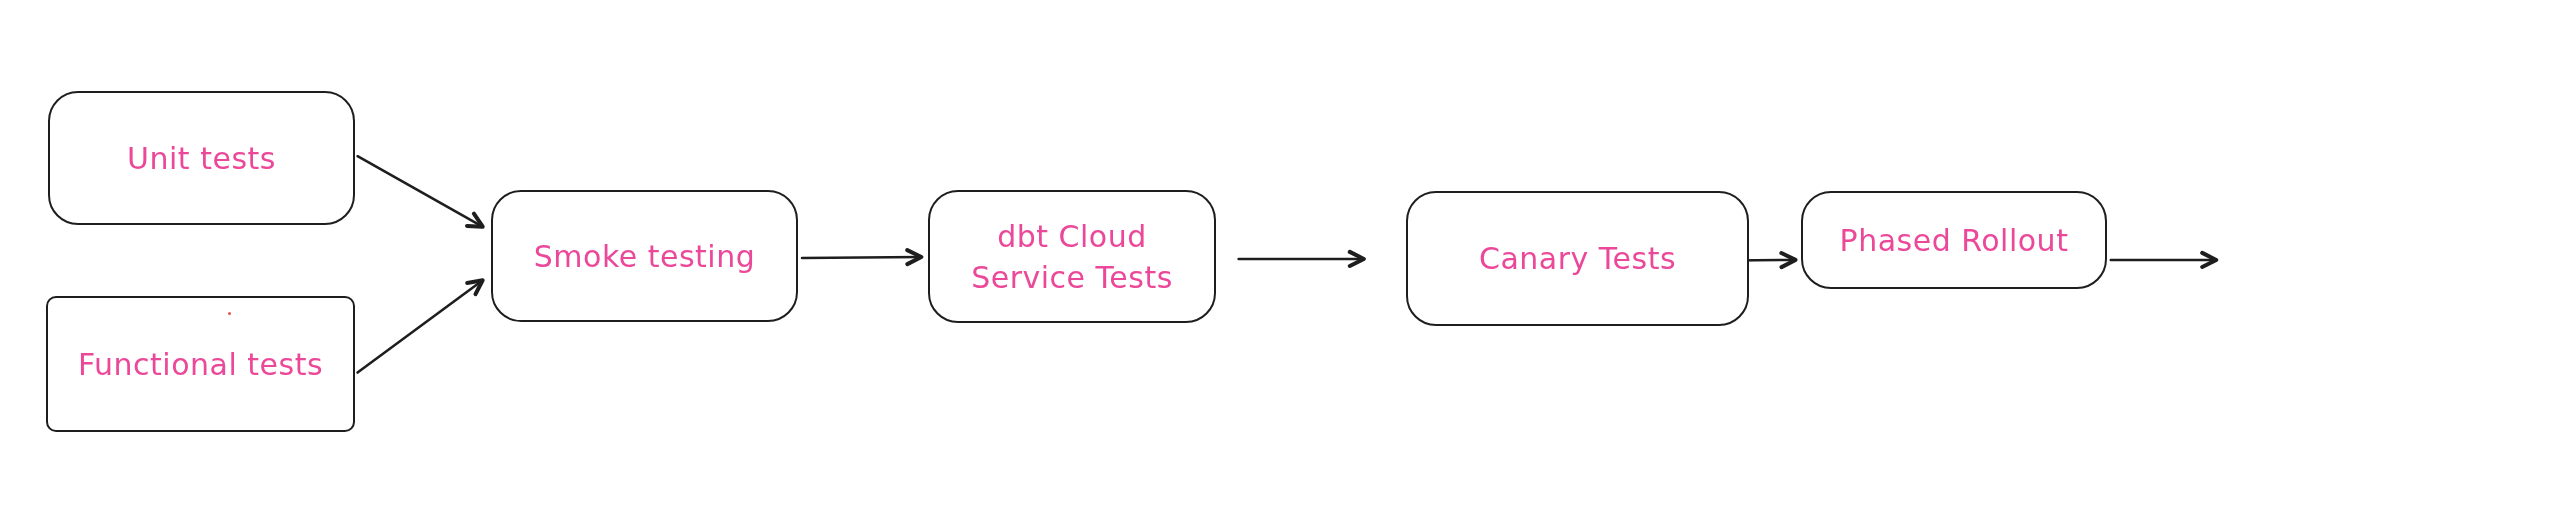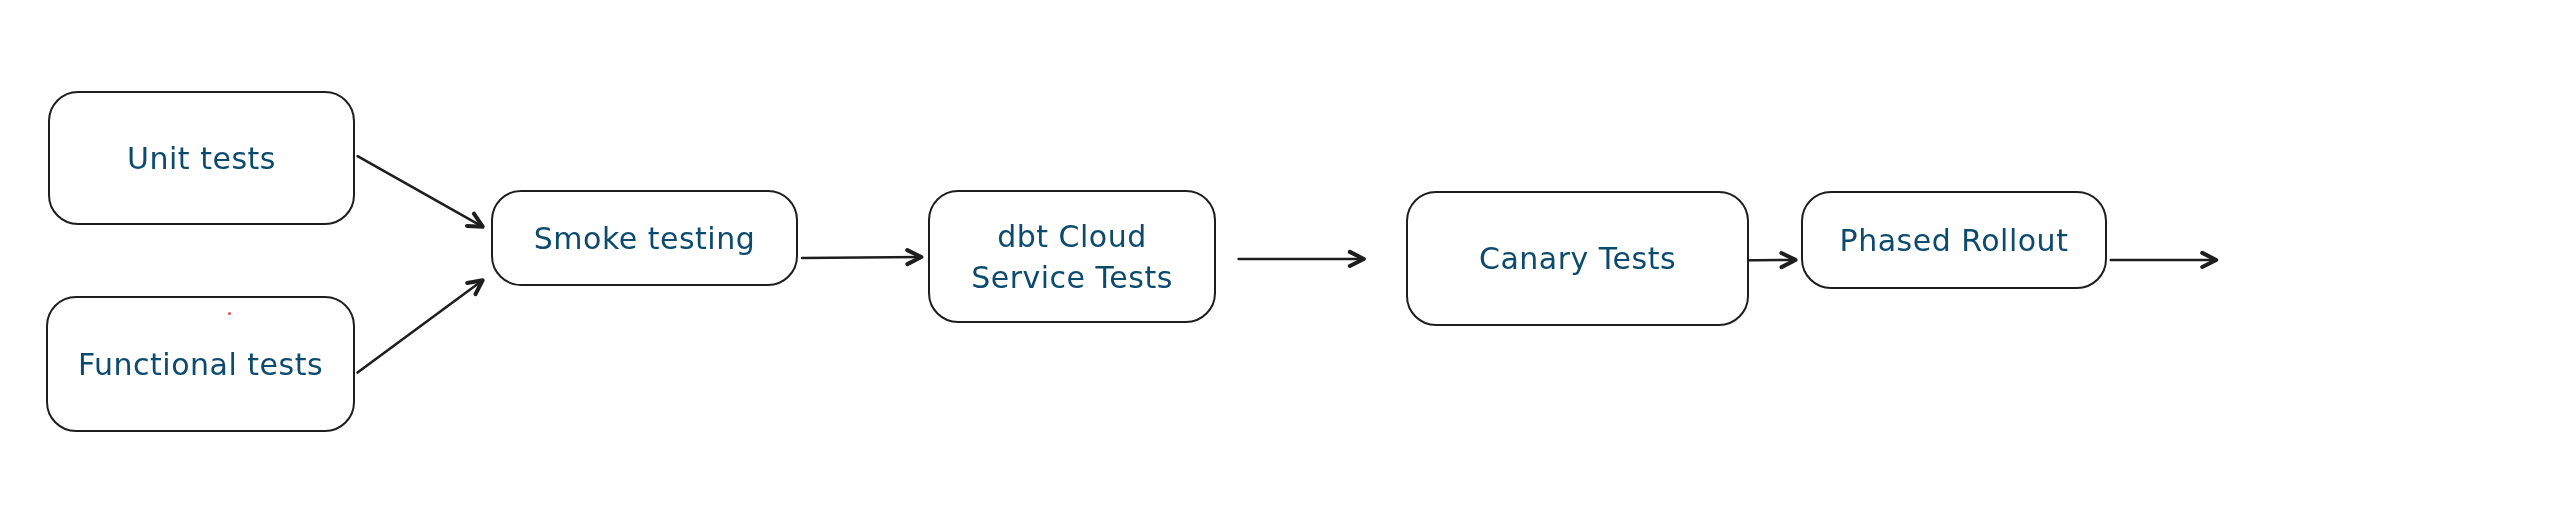--- a/index.html
+++ b/index.html
@@ -32,21 +32,21 @@
   }
   .node {
     position: absolute;
     box-sizing: border-box;
     border: 2.6px solid #1e1e1e;
     border-radius: 30px;
     background: #ffffff;
     display: flex;
     align-items: center;
     justify-content: center;
-    color: #0c4a6e;
+    color: #ec4899;
     font-size: 30px;
     line-height: 41px;
     text-align: center;
     white-space: pre-line;
     letter-spacing: 0.5px;
   }
   .red-dot {
     position: absolute;
     left: 228px;
     top: 312px;
@@ -73,25 +73,25 @@
     <path d="M 812 261 L 932 260" marker-end="url(#arrowhead)"></path>
     <path d="M 1254 262 L 1380 262" marker-end="url(#arrowhead)"></path>
     <path d="M 1705 264 L 1817 263" marker-end="url(#arrowhead)"></path>
     <path d="M 2137 263 L 2243 263" marker-end="url(#arrowhead)"></path>
   </svg>
 
   <div class="node" style="left:48px; top:91px; width:307px; height:134px;">
     <span>Unit tests</span>
   </div>
 
-  <div class="node" style="left:46px; top:296px; width:309px; height:136px;">
+  <div class="node" style="left:46px; top:296px; width:309px; height:136px;border-radius:10px;">
     <span>Functional tests</span>
   </div>
 
-  <div class="node" style="left:491px; top:190px; width:307px; height:96px;">
+  <div class="node" style="left:491px; top:190px; width:307px; height:132px;">
     <span>Smoke testing</span>
   </div>
 
   <div class="node" style="left:928px; top:190px; width:288px; height:133px;">
     <span>dbt Cloud
 Service Tests</span>
   </div>
 
   <div class="node" style="left:1370px; top:191px; width:343px; height:135px;margin-left:36px;">
     <span>Canary Tests</span>

